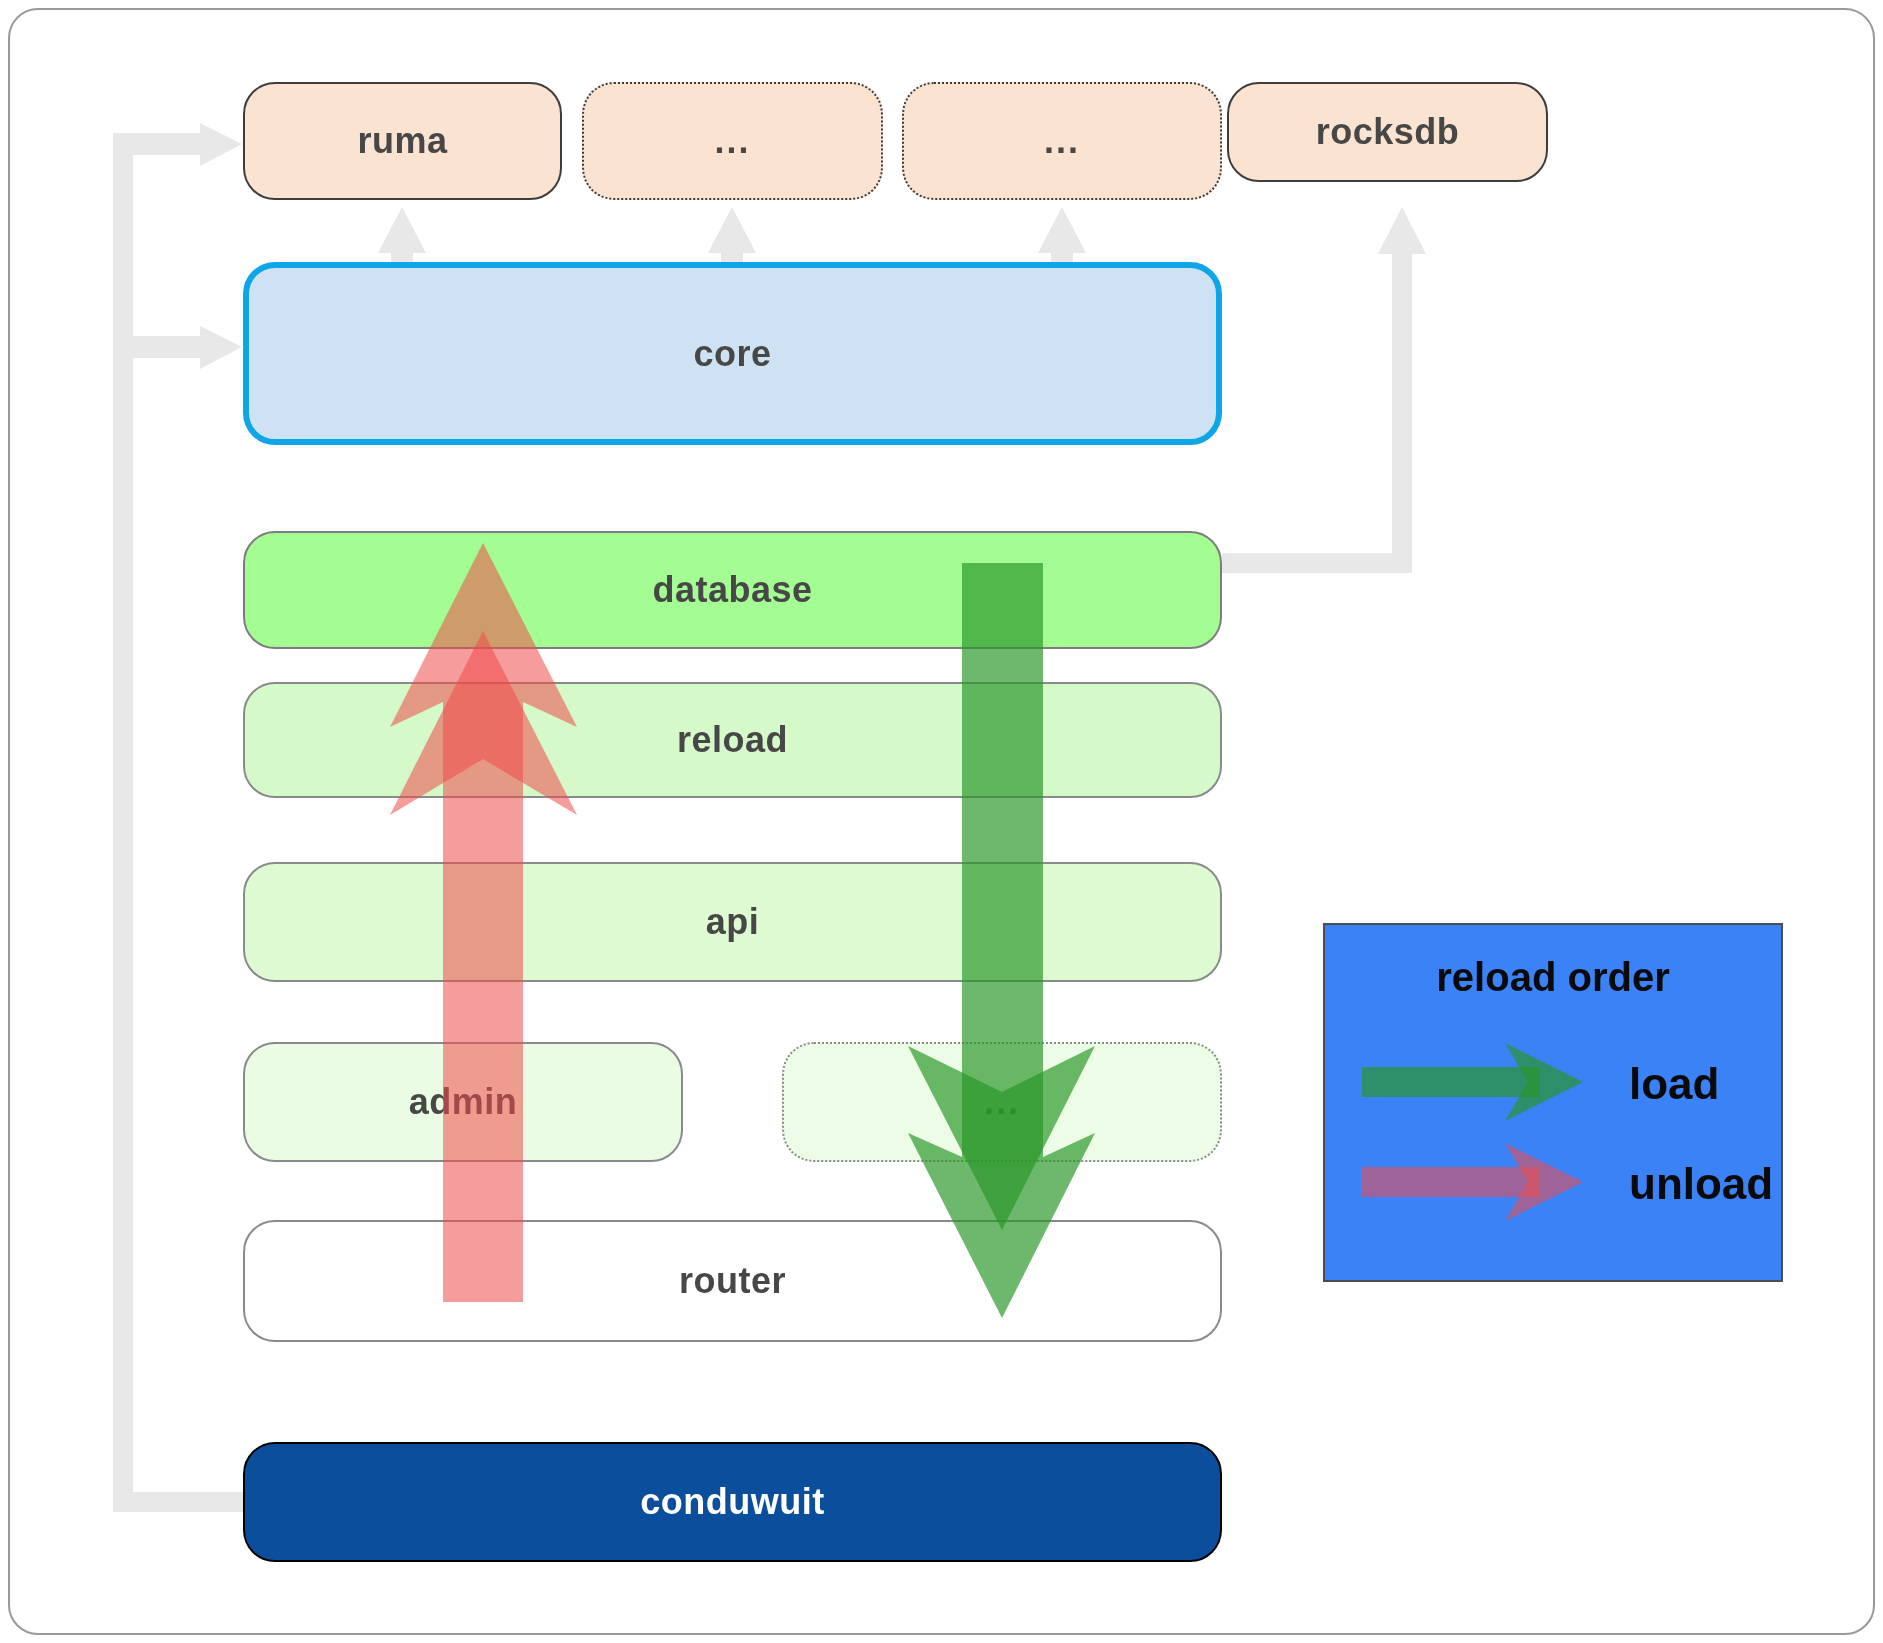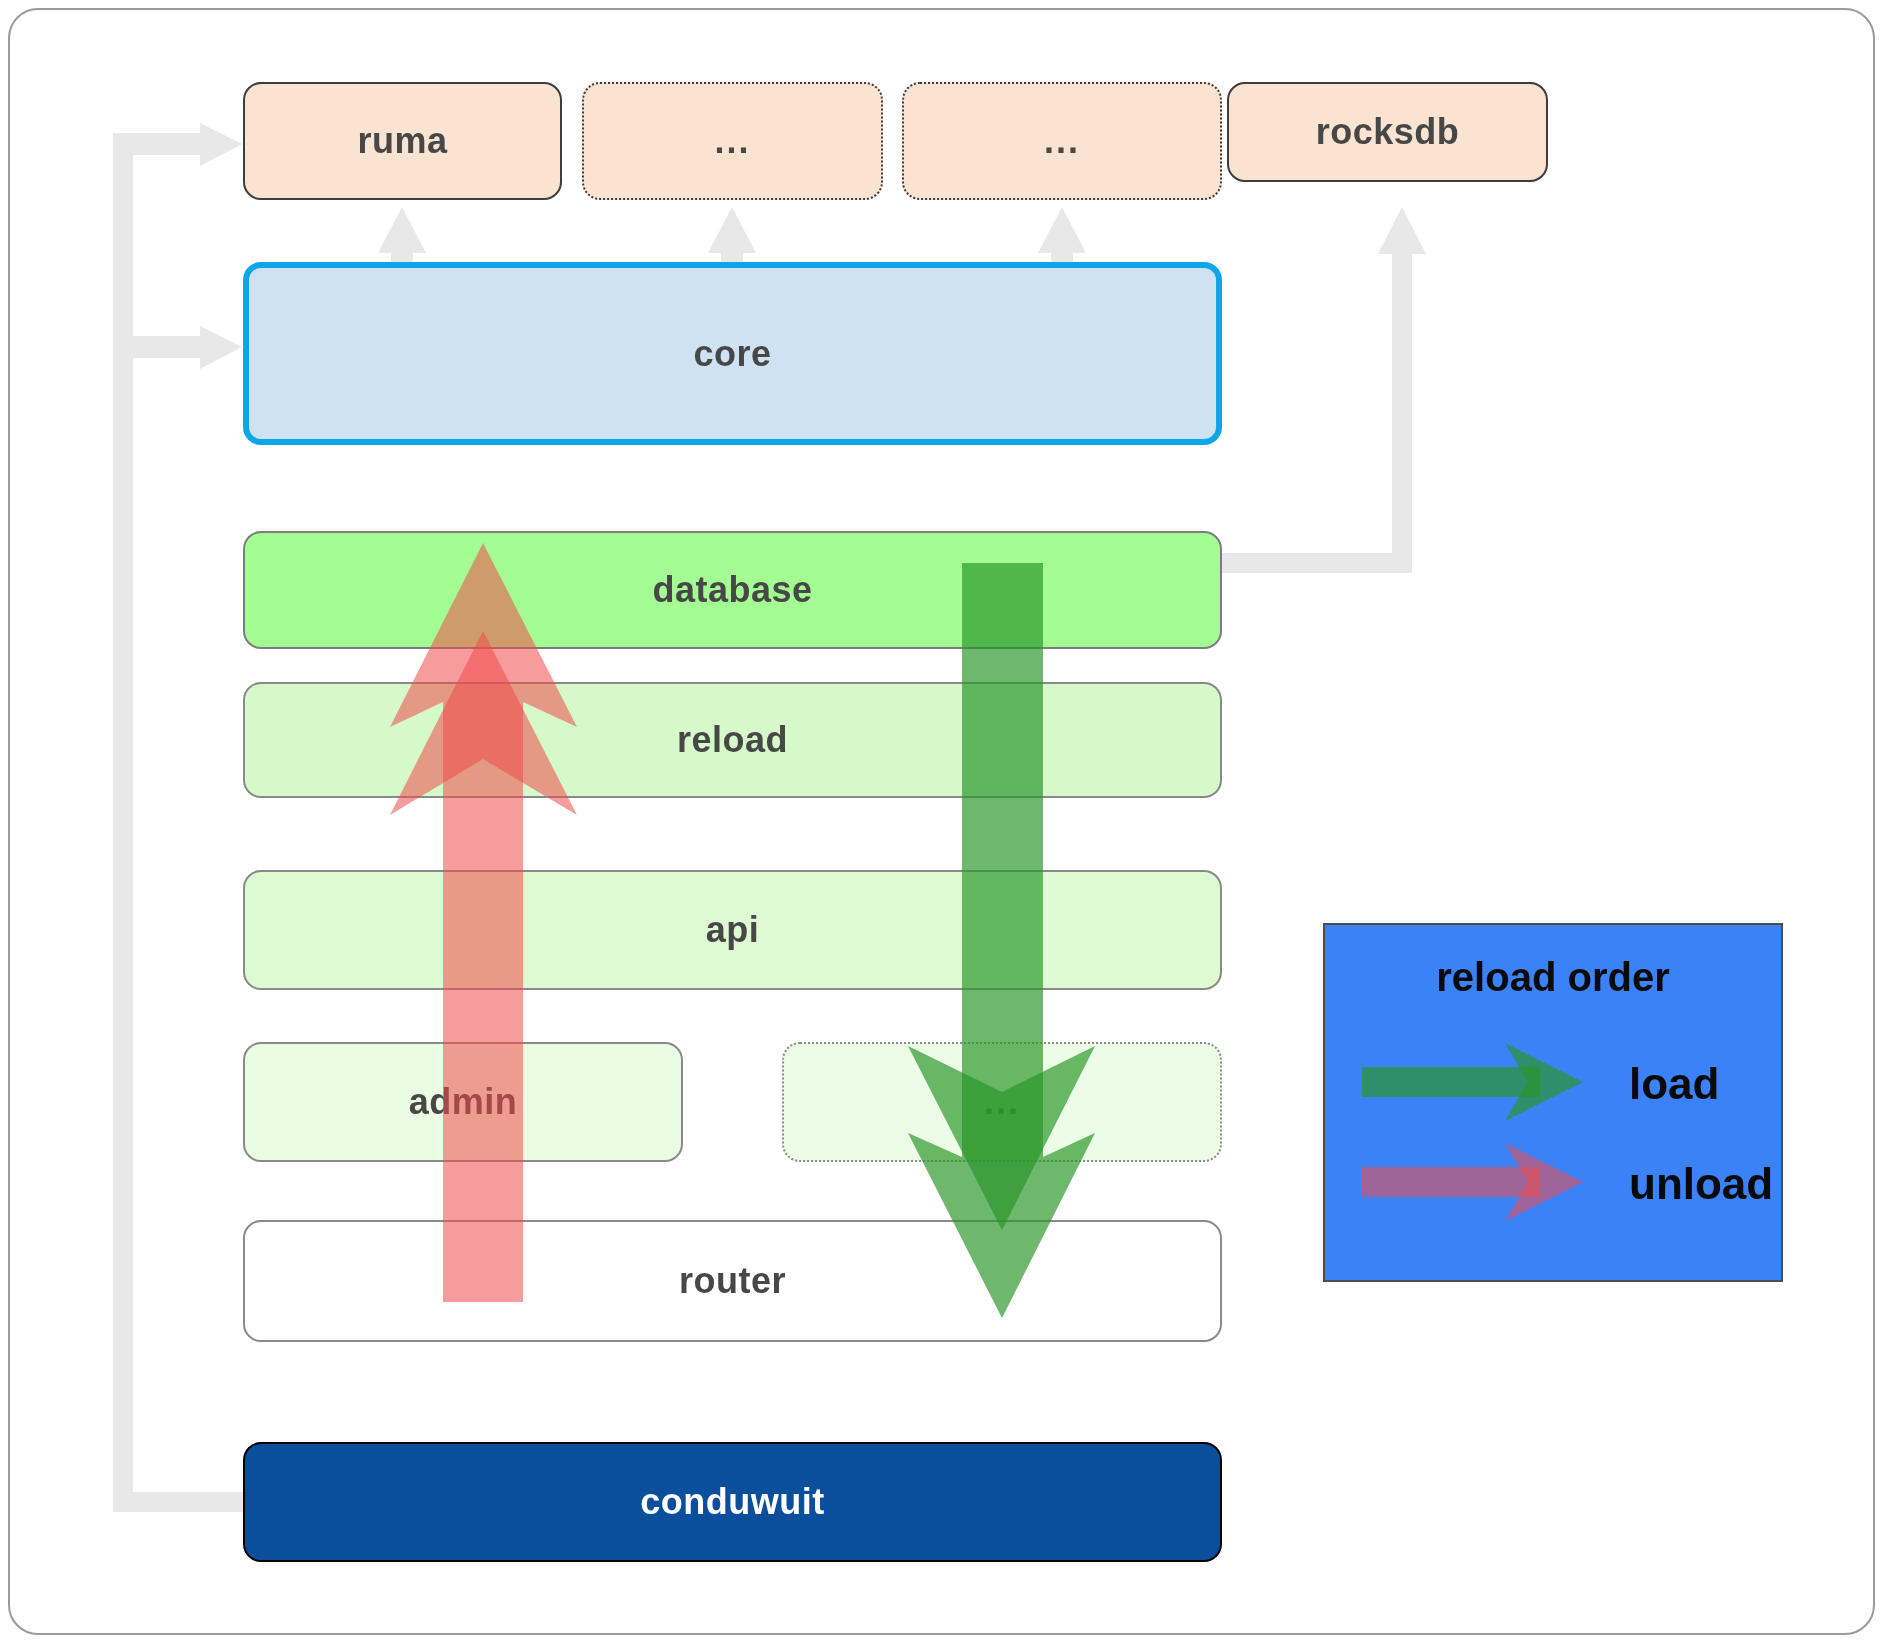--- a/index.html
+++ b/index.html
@@ -9,21 +9,21 @@
   }
   .frame{
     position:absolute;left:8px;top:8px;width:1863px;height:1623px;
     border:2px solid #9a9a9a;border-radius:30px;background:#ffffff;
   }
   svg.layer{position:absolute;left:0;top:0;pointer-events:none;}
   #connectors{z-index:1;}
   #flows{z-index:5;}
   .node{
     position:absolute;display:flex;align-items:center;justify-content:center;
-    border-radius:18px;box-sizing:border-box;z-index:2;
+    border-radius:32px;box-sizing:border-box;z-index:2;
     font-size:36px;font-weight:600;color:#474747;letter-spacing:0.5px;
   }
   .n-peach{background:#fbe3d1;border:2.5px solid #3d3d3d;}
   .n-peach-dotted{background:#fbe3d1;border:2.5px dotted #3d3d3d;}
   .n-core{background:#cfe2f3;border:6px solid #0ea5e9;}
   .n-database{background:#a4fd92;border:2px solid #7d7d7d;margin-top:29px;}
   .n-service{background:#d6f9ca;border:2px solid #8a8a8a;}
   .n-api{background:#defad2;border:2px solid #8a8a8a;}
   .n-admin{background:#ebfce4;border:2px solid #8a8a8a;}
   .n-admin-dotted{background:#ecfce6;border:2px dotted #8a8a8a;}
@@ -31,21 +31,21 @@
   .n-conduwuit{background:#0b4f9c;border:2.5px solid #000000;color:#ffffff;}
   .dots{font-weight:700;letter-spacing:2px;}
   
   .p-ruma{left:243px;top:82px;width:319px;height:118px;}
   .p-more1{left:582px;top:82px;width:301px;height:118px;}
   .p-more2{left:902px;top:82px;width:320px;height:118px;}
   .p-rocksdb{left:1227px;top:82px;width:321px;height:100px;}
   .p-core{left:243px;top:262px;width:979px;height:183px;}
   .p-database{left:243px;top:502px;width:979px;height:118px;}
   .p-service{left:243px;top:682px;width:979px;height:116px;}
-  .p-api{left:243px;top:862px;width:979px;height:120px;margin-top:8px;}
+  .p-api{left:243px;top:862px;width:979px;height:120px;}
   .p-admin{left:243px;top:1042px;width:440px;height:120px;}
   .p-admin-more{left:782px;top:1042px;width:440px;height:120px;}
   .p-router{left:243px;top:1220px;width:979px;height:122px;}
   .p-conduwuit{left:243px;top:1442px;width:979px;height:120px;}
   
   .legend{
     position:absolute;left:1323px;top:923px;width:460px;height:359px;
     background:#3b82f6;border:2px solid #4d4d4d;box-sizing:border-box;z-index:2;
   }
   .legend-title{

